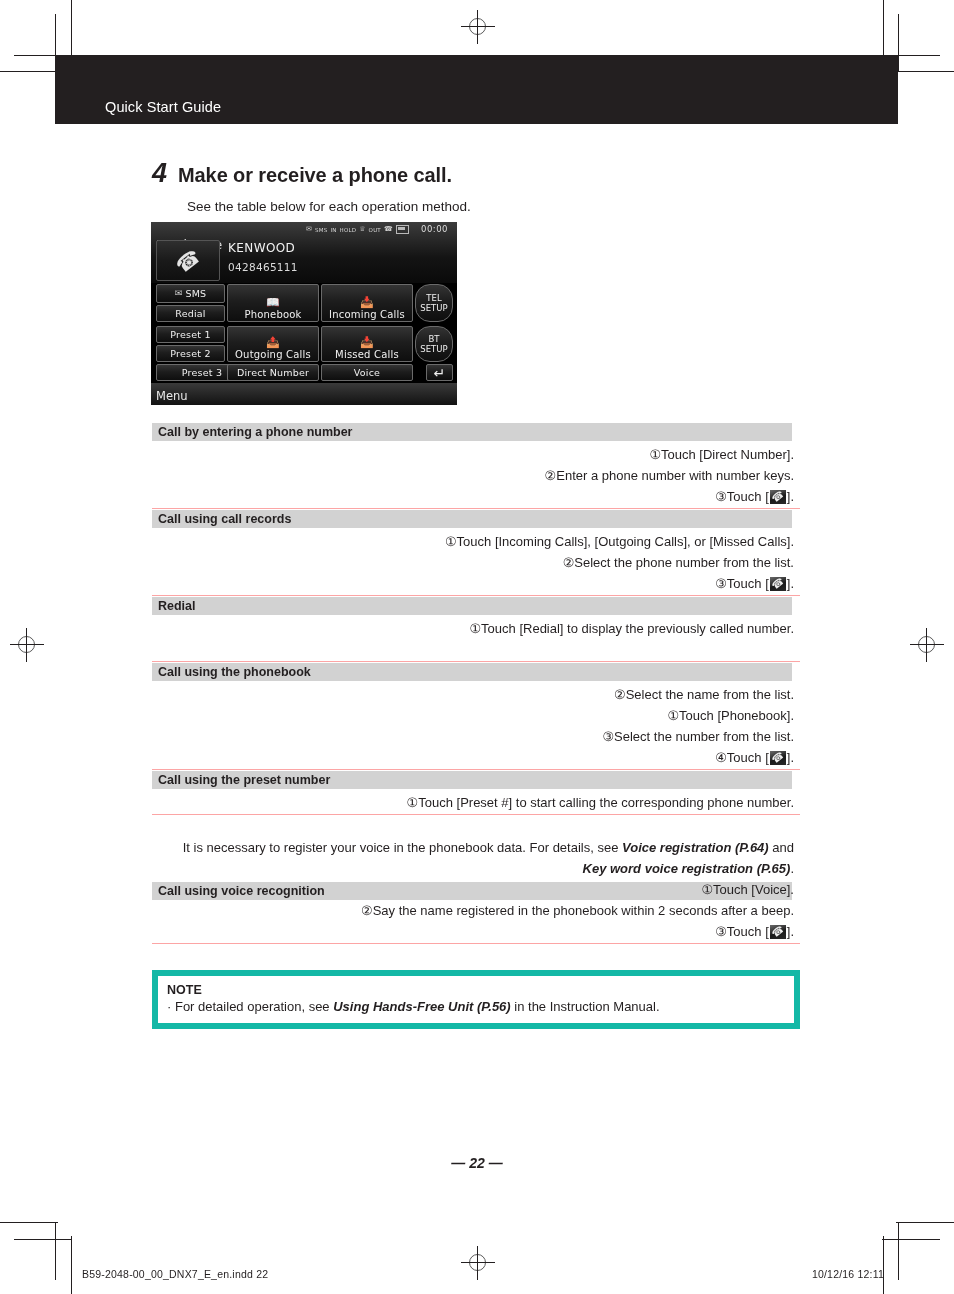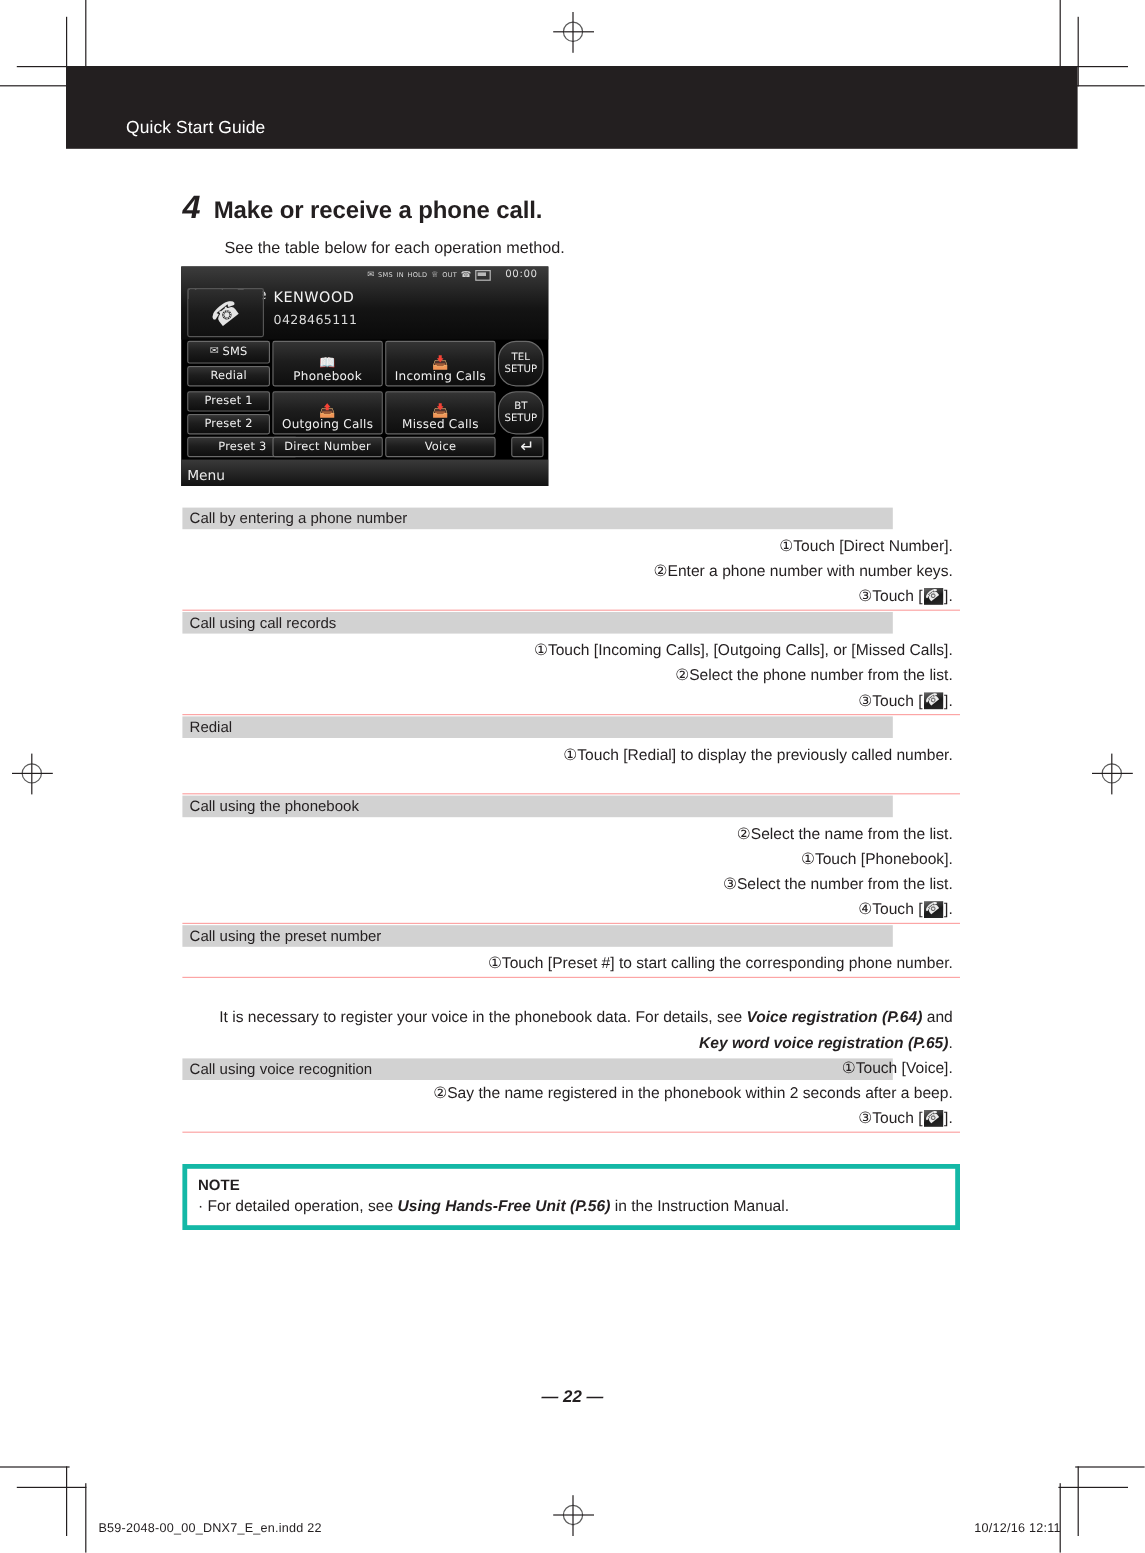--- a/index.html
+++ b/index.html
@@ -171,25 +171,25 @@
   .btn .g {
     font-size: 11px; line-height: 1; margin-bottom: 1px; color: #d8d8d8;
   }
   .btn.side { font-size: 8.5px; letter-spacing: 0; border-radius: 15px; }
   .btn.arrow { font-size: 14px; }
 
   
   .sec-head {
     position: absolute;
     left: 152px;
-    width: 592px;
+    width: 640px;
     height: 18px;
     background: #d2d2d2;
     font-size: 12.5px;
-    font-weight: normal;
+    font-weight: bold;
     display: flex;
     align-items: center;
     padding-left: 6px;
     box-sizing: border-box;
   }
   .sec-body {
     position: absolute;
     left: 152px;
     width: 648px;
     padding: 3px 6px 2px 6px;
@@ -221,21 +221,21 @@
     font-size: 10px;
     line-height: 1;
   }
   .bi { font-weight: bold; font-style: italic; }
 
   
   .note-box {
     position: absolute;
     left: 152px;
     width: 648px;
-    border: 4px solid #14b8a6;
+    border: 6px solid #14b8a6;
     box-sizing: border-box;
     padding: 7px 9px 9px 9px;
   }
   .note-title { font-size: 12.5px; font-weight: bold; margin-bottom: 2px; }
   .note-line  { font-size: 13px; }
 
   
   .pagenum {
     position: absolute;
     left: 0; top: 1155px;

